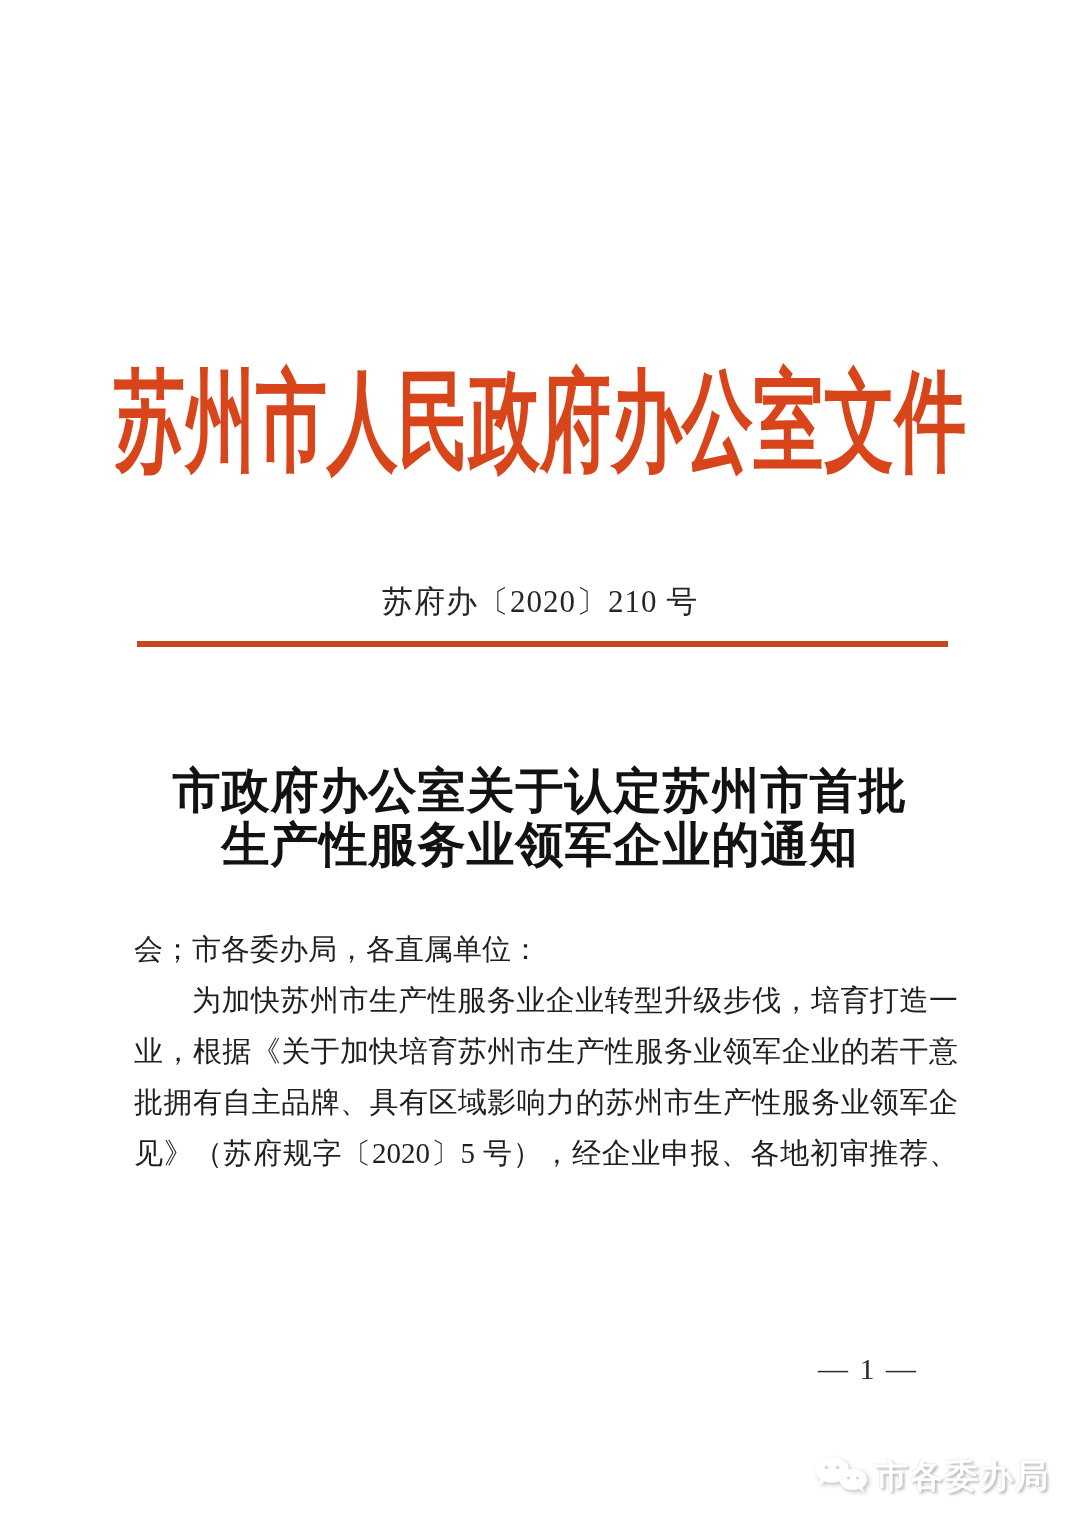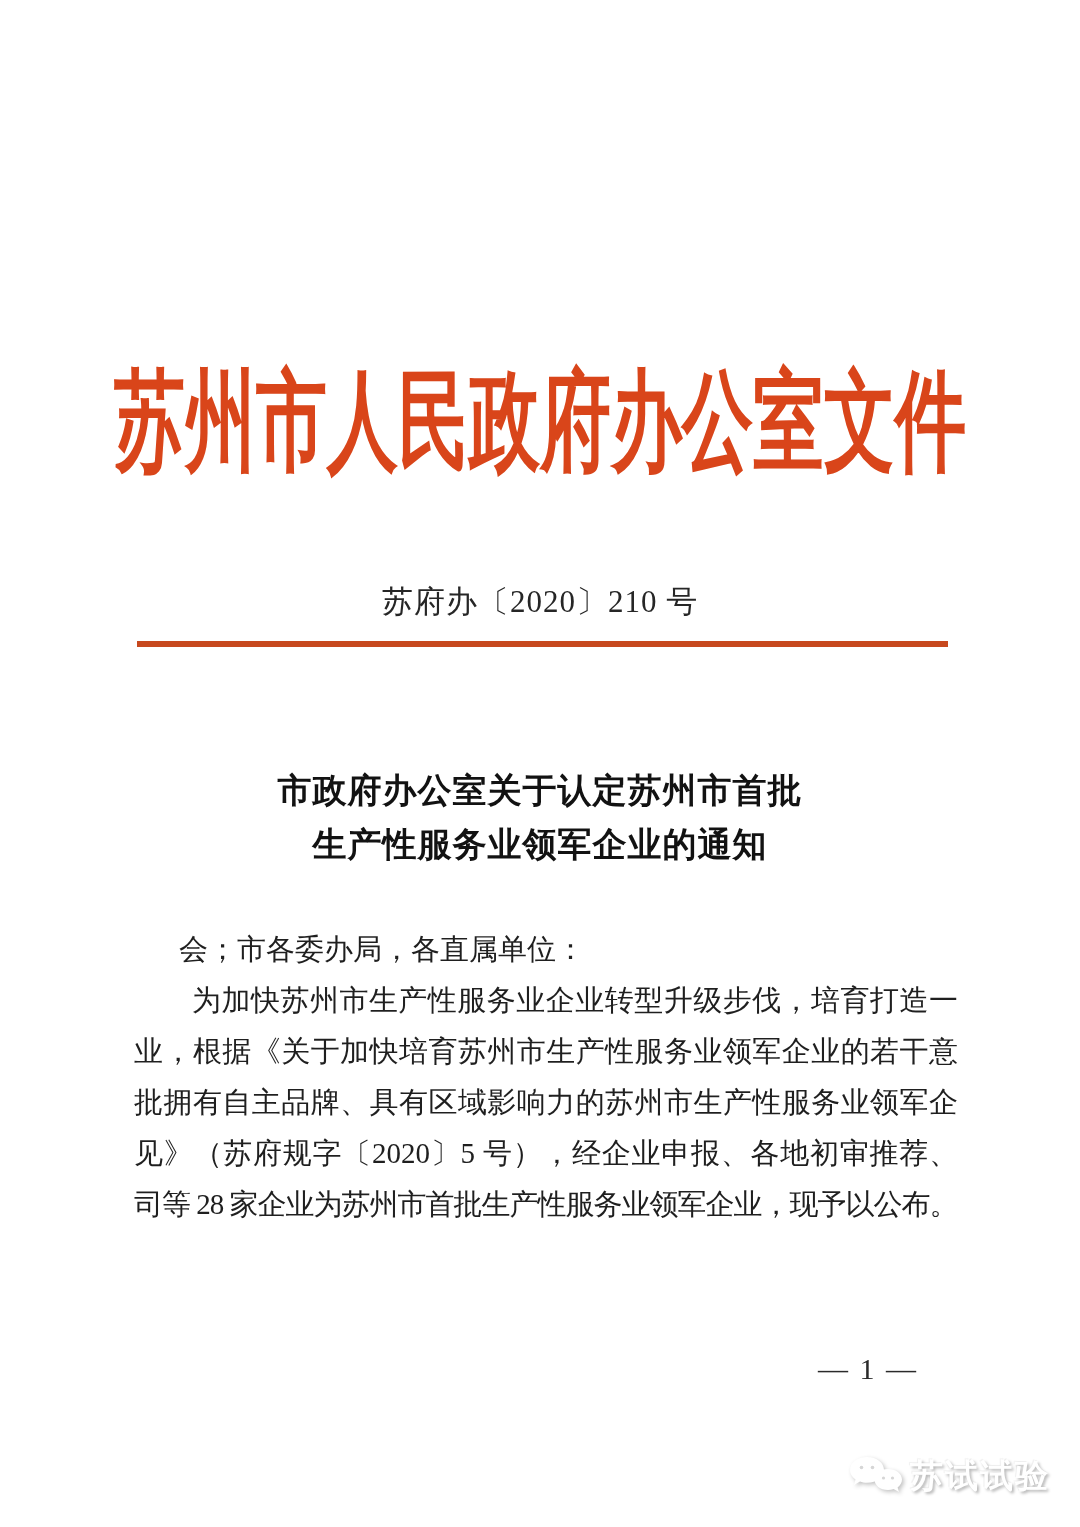--- a/index.html
+++ b/index.html
@@ -37,39 +37,39 @@
   .red-rule {
     top: 641px; left: 137px;
     width: 811px; height: 6px;
     background: var(--rule-red, #c7481e);
   }
 
   
   .doc-title {
     top: 764px; left: 0; width: 1080px;
     text-align: center;
-    font-size: 34px; font-weight: bold;
+    font-size: 48px; font-weight: bold;
     line-height: 54px;
     color: #121212;
     letter-spacing: 1px;
   }
 
   
   .body-block {
     top: 924px; left: 134px; width: 824px;
     font-size: 29px;
     color: #1f1f1f;
   }
   .tline {
     line-height: 51px; height: 51px;
     overflow: hidden;
     text-align: justify;
     text-align-last: justify;
   }
-  .tline.short { text-align-last: left; margin-left: 45px; }
+  .tline.short { text-align-last: left; }
   .tline.indent { text-indent: 58px; }
   .tline.tight {
     white-space: nowrap;
     text-align: left;
     text-align-last: auto;
     letter-spacing: -1px;
     overflow: visible;
   }
 
   
@@ -107,32 +107,31 @@
   <div>市政府办公室关于认定苏州市首批</div>
   <div>生产性服务业领军企业的通知</div>
 </div>
 
 <div class="abs body-block">
   <div class="tline short">会；市各委办局，各直属单位：</div>
   <div class="tline indent">为加快苏州市生产性服务业企业转型升级步伐，培育打造一</div>
   <div class="tline">业，根据《关于加快培育苏州市生产性服务业领军企业的若干意</div>
   <div class="tline">批拥有自主品牌、具有区域影响力的苏州市生产性服务业领军企</div>
   <div class="tline">见》（苏府规字〔2020〕5 号），经企业申报、各地初审推荐、</div>
-  <div class="tline tight">司等 28 家企业为苏州市首批生产性服务业领军企业，现予以公布。</div>
 </div>
 
 <div class="abs page-number">— 1 —</div>
 
 <div class="abs watermark">
   <span class="watermark-icon">
     <svg width="58" height="44" viewBox="0 0 58 44">
 
       <path d="M20 2 C10 2 3 8 3 15 C3 19 5 22 8.5 24.5 L7 30 L13 26.5 C15 27.3 17.5 27.8 20 27.8 C30 27.8 37 21.8 37 15 C37 8 30 2 20 2 Z" fill="#ffffff"></path>
       <circle cx="14.5" cy="12.5" r="1.8" fill="#d6d6d6"></circle>
       <circle cx="25.5" cy="12.5" r="1.8" fill="#d6d6d6"></circle>
 
       <path d="M41 14 C33 14 27.5 18.8 27.5 24.5 C27.5 30.2 33 35 41 35 C43 35 44.9 34.7 46.6 34.1 L52 37 L50.6 32.4 C53.4 30.4 55 27.6 55 24.5 C55 18.8 49 14 41 14 Z" fill="#ffffff"></path>
       <circle cx="36.5" cy="23" r="1.6" fill="#d6d6d6"></circle>
       <circle cx="45.5" cy="23" r="1.6" fill="#d6d6d6"></circle>
     </svg>
   </span>
-  <span class="watermark-label">苏试试验</span>
+  <span class="watermark-label">市各委办局</span>
 </div>
 
 </body></html>

